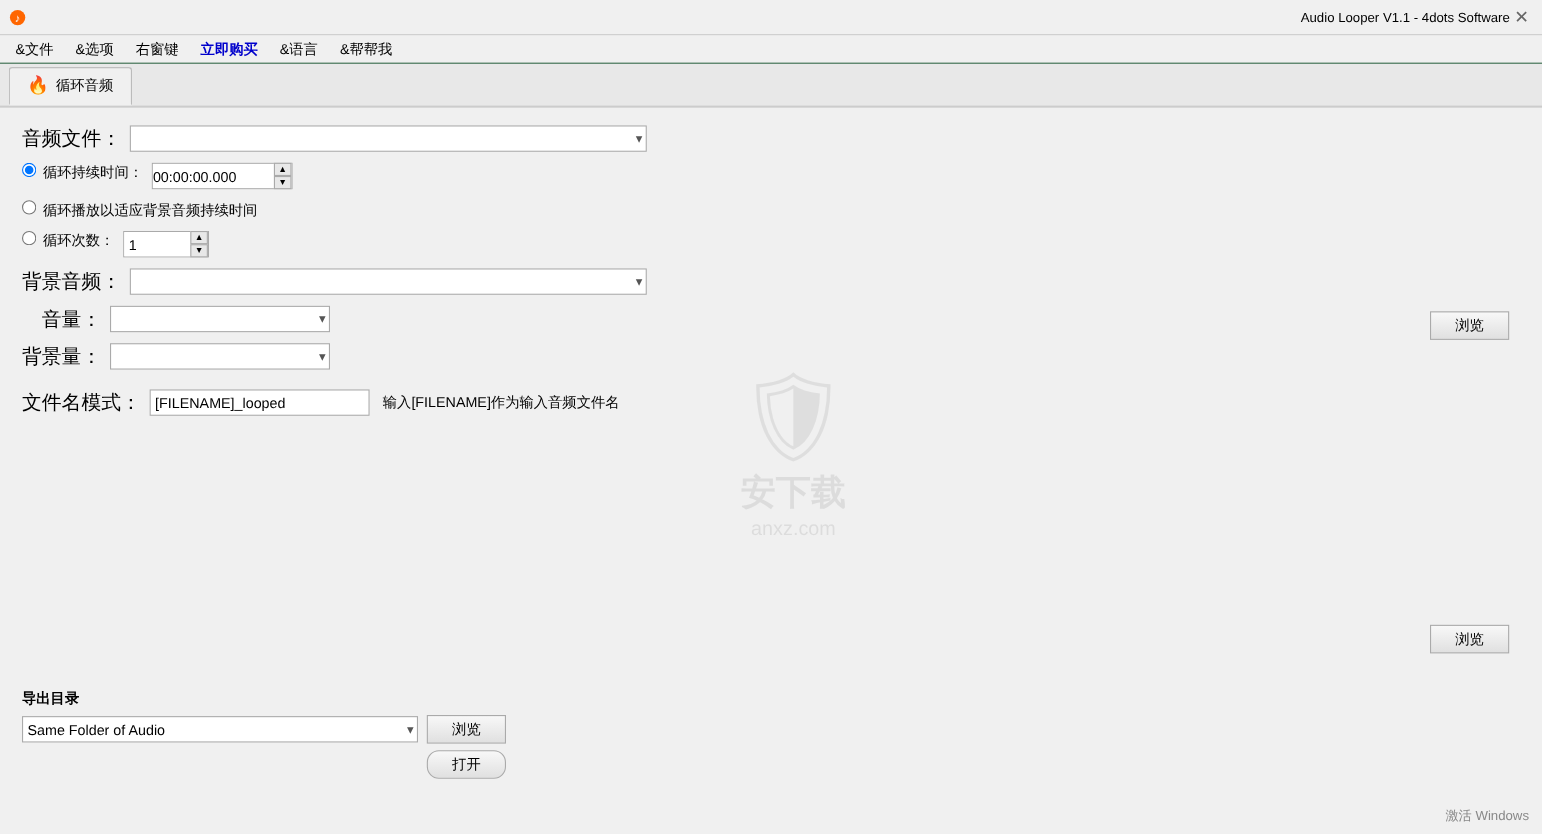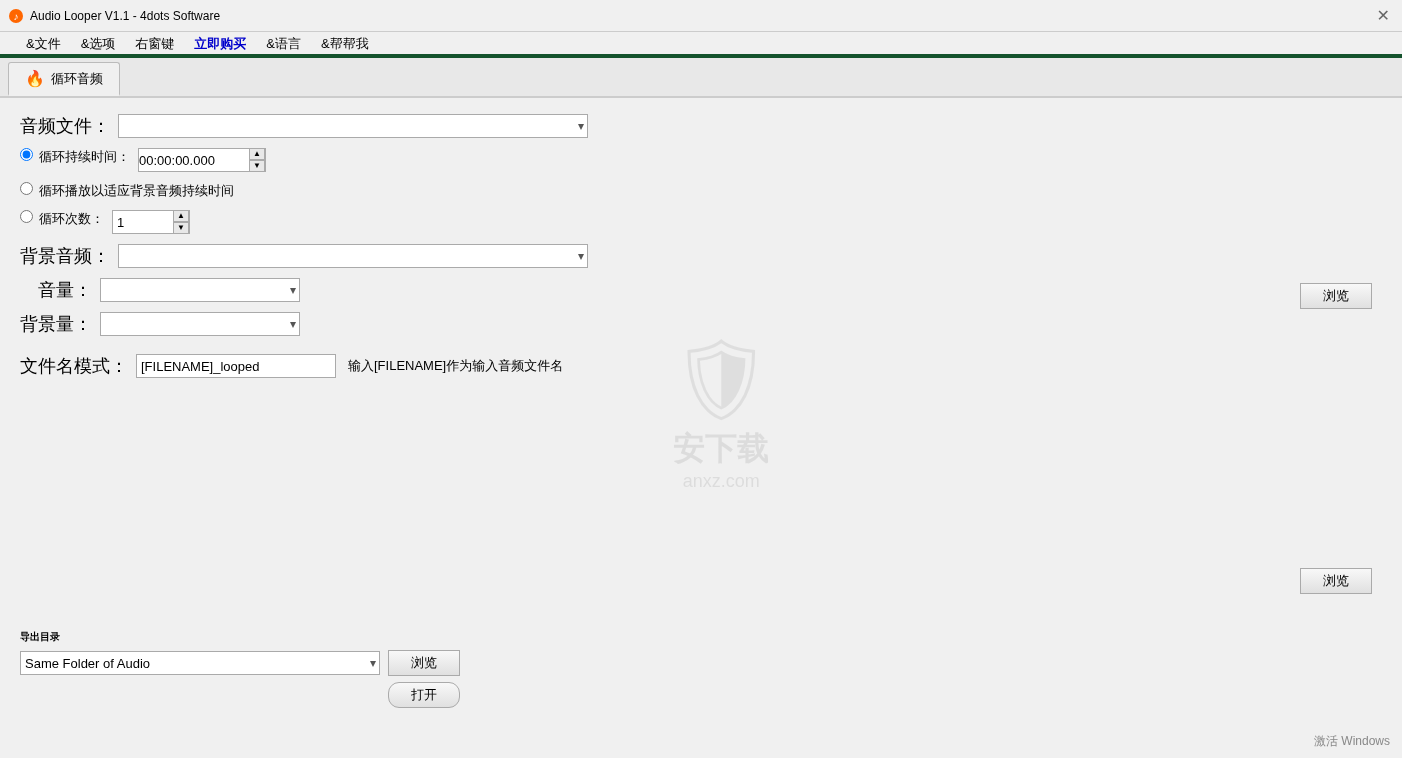--- a/index.html
+++ b/index.html
@@ -25,35 +25,36 @@
     }
     .title-bar-icon {
       width: 16px;
       height: 16px;
       margin-right: 6px;
     }
     .title-bar-text {
       font-size: 12px;
       color: #000;
       flex: 1;
+      text-align: right;
     }
     .title-bar-close {
       font-size: 16px;
       cursor: pointer;
       color: #666;
       padding: 0 4px;
     }
     
     .menu-bar {
       background: #f0f0f0;
       height: 26px;
       display: flex;
-      align-items: flex-start;
-      padding: 0 16px;
-      border-bottom: 4px solid #14532d;
+      align-items: center;
+      padding: 0 4px;
+      border-bottom: 1px solid #14532d;
     }
     .menu-item {
       padding: 3px 10px;
       cursor: pointer;
       font-size: 13px;
       color: #000;
     }
     .menu-item.highlight {
       color: #0000cc;
       font-weight: bold;
@@ -215,21 +216,21 @@
       border: 1px solid #aaa;
       cursor: pointer;
       min-width: 72px;
       height: 26px;
     }
     
     .export-section {
       margin-top: 8px;
     }
     .export-label {
-      font-size: 10px;
+      font-size: 13px;
       font-weight: bold;
       margin-bottom: 6px;
       color: #000;
     }
     
     .watermark {
       position: absolute;
       top: 50%;
       left: 50%;
       transform: translate(-30%, -60%);

